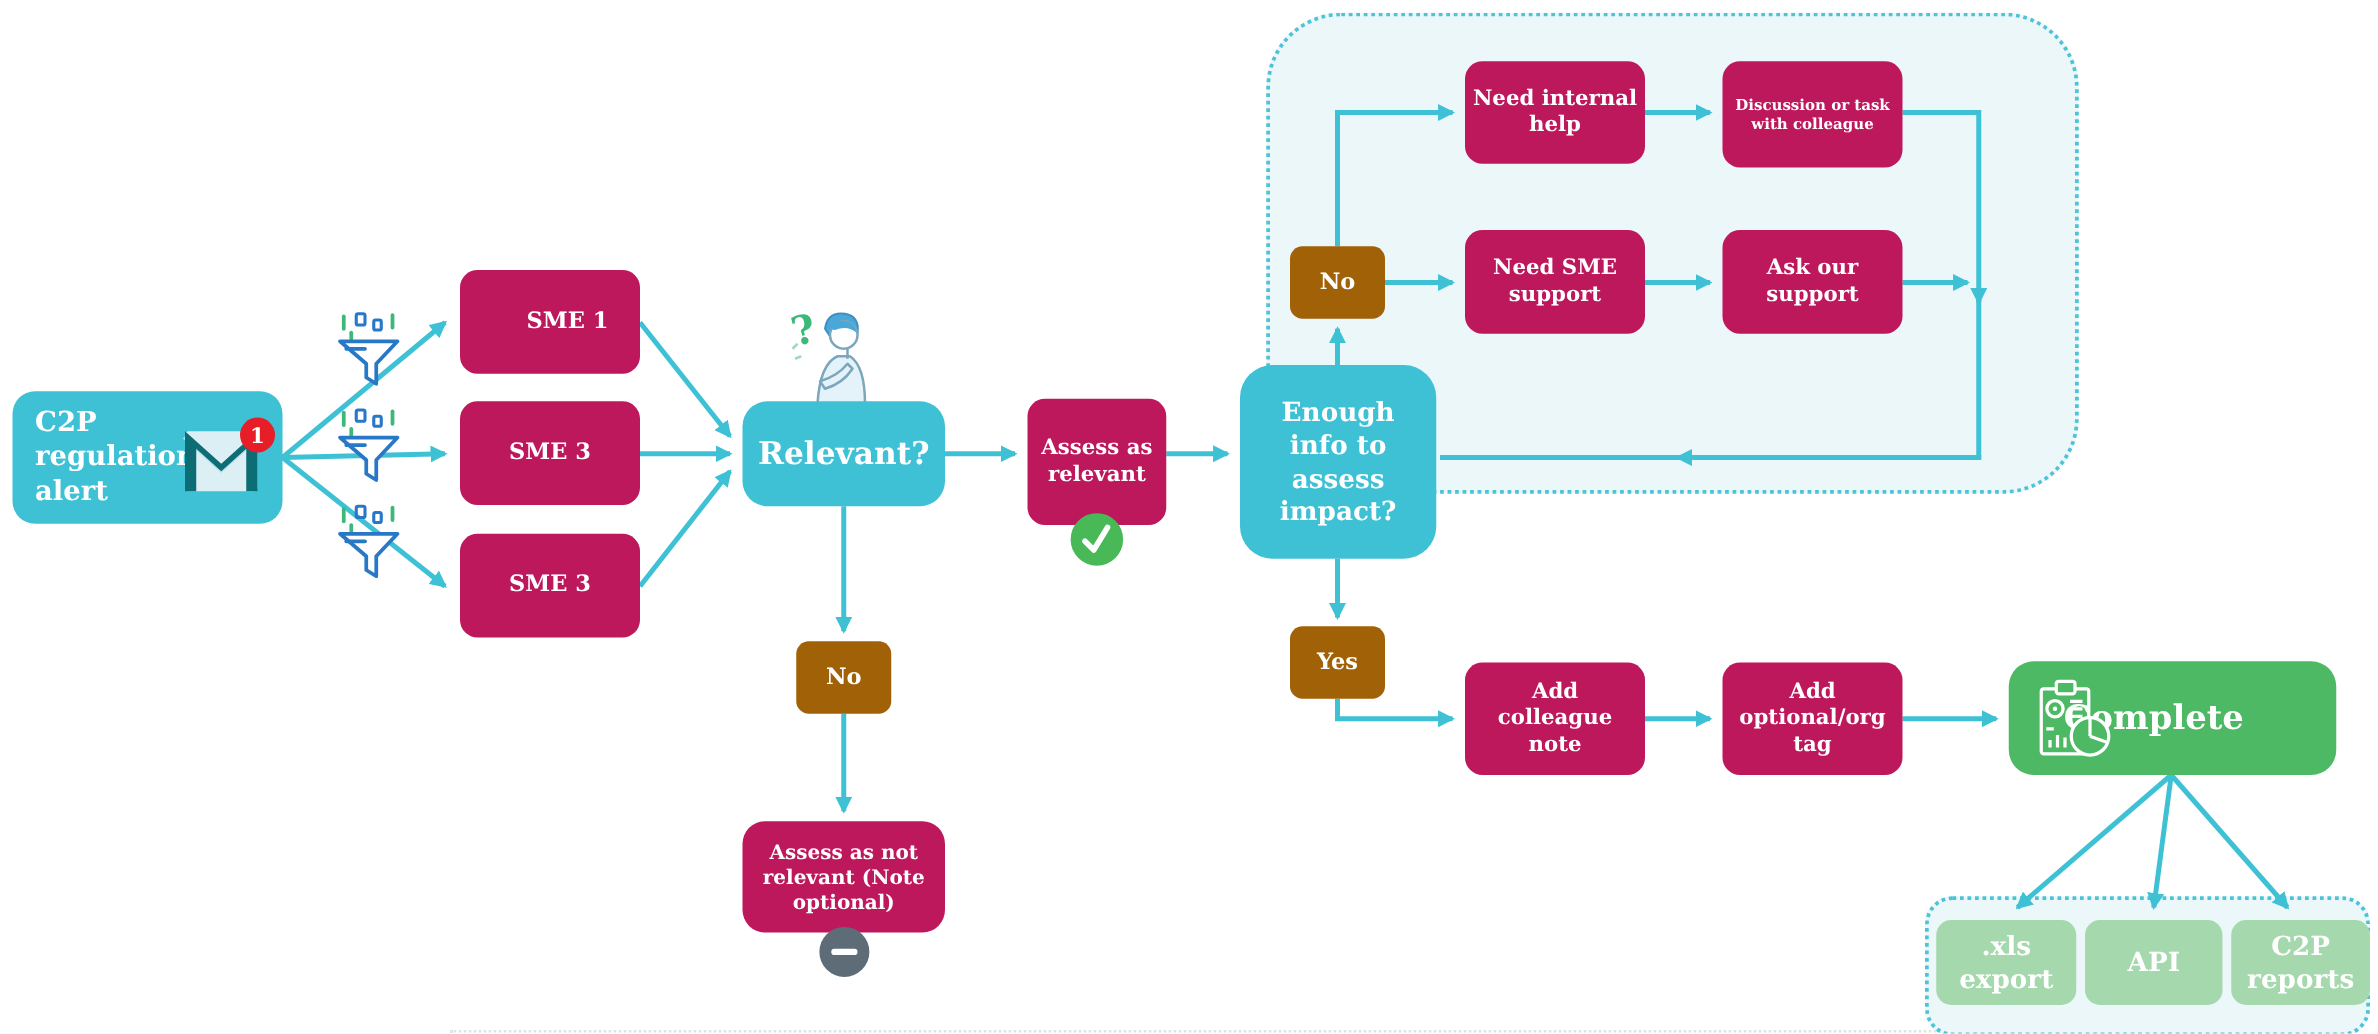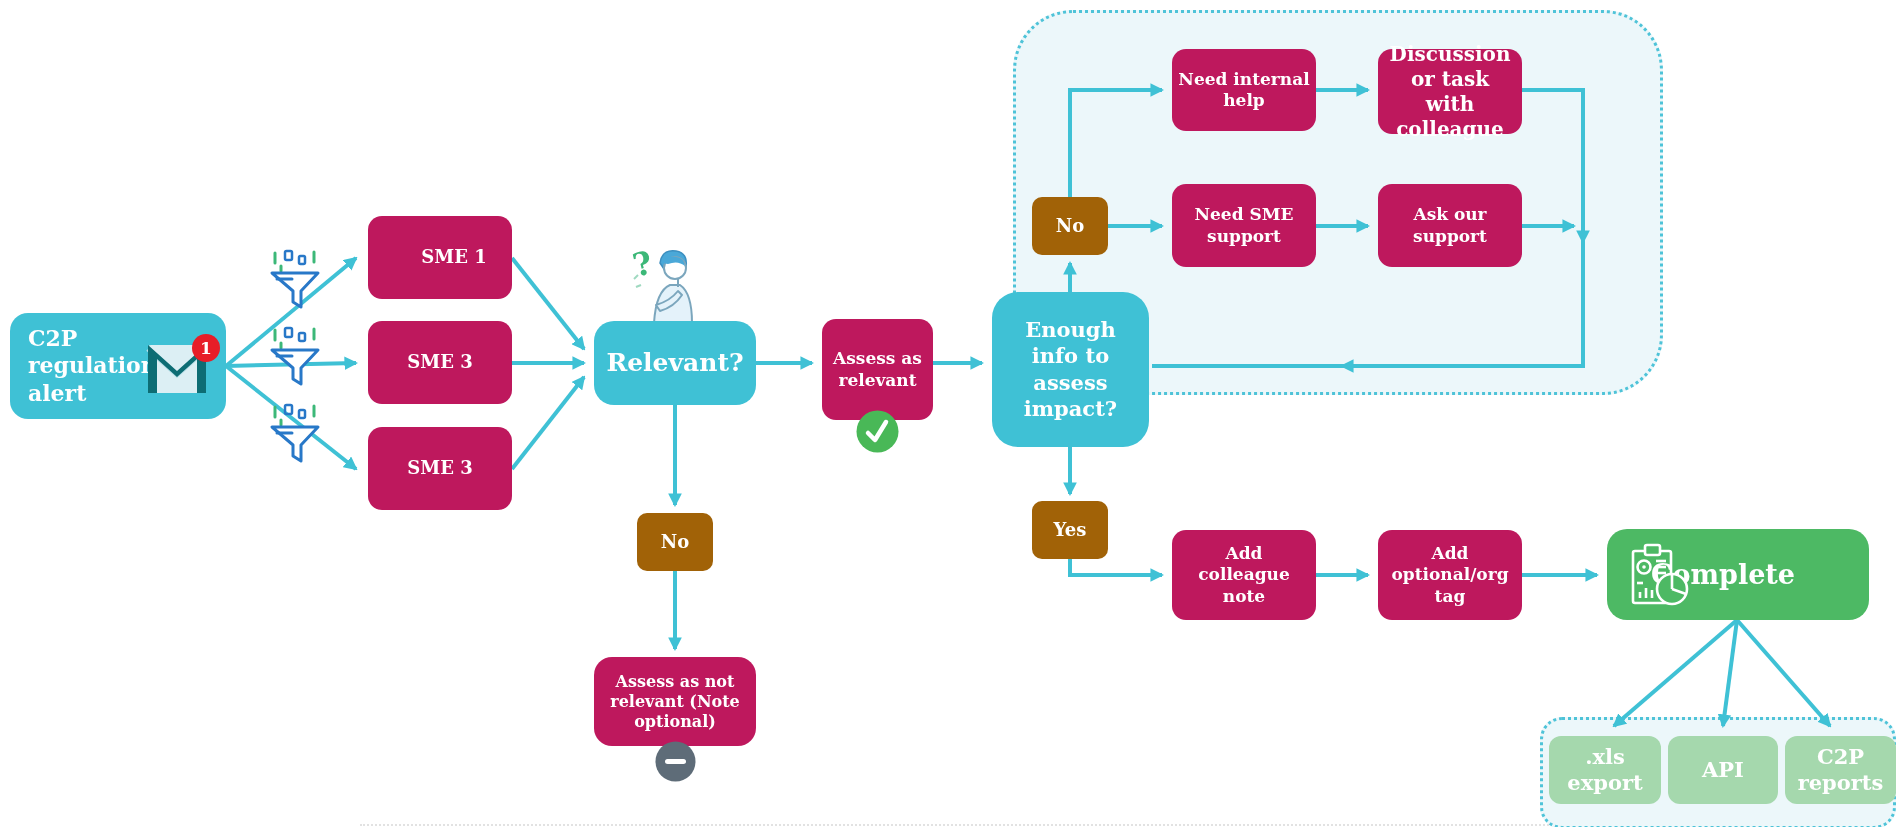--- a/index.html
+++ b/index.html
@@ -168,21 +168,21 @@
   <div class="node teal" style="left:992px;top:292px;width:157px;height:155px;font-size:21px;border-radius:26px;padding:8px;">
     <span>Enough info to assess impact?</span>
   </div>
 
   <div class="node gray" style="left:1032px;top:197px;width:76px;height:58px;font-size:18px;">
     <span>No</span>
   </div>
   <div class="node dark" style="left:1172px;top:49px;width:144px;height:82px;font-size:17px;padding:6px;">
     <span>Need internal help</span>
   </div>
-  <div class="node dark" style="left:1378px;top:49px;width:144px;height:85px;font-size:20px;padding:6px;">
+  <div class="node dark" style="left:1378px;top:49px;width:144px;height:85px;font-size:12px;padding:6px;">
     <span>Discussion or task with colleague</span>
   </div>
   <div class="node dark" style="left:1172px;top:184px;width:144px;height:83px;font-size:17px;padding:6px;">
     <span>Need SME support</span>
   </div>
   <div class="node dark" style="left:1378px;top:184px;width:144px;height:83px;font-size:17px;padding:6px;">
     <span>Ask our support</span>
   </div>
 
   <div class="node gray" style="left:1032px;top:501px;width:76px;height:58px;font-size:18px;">

